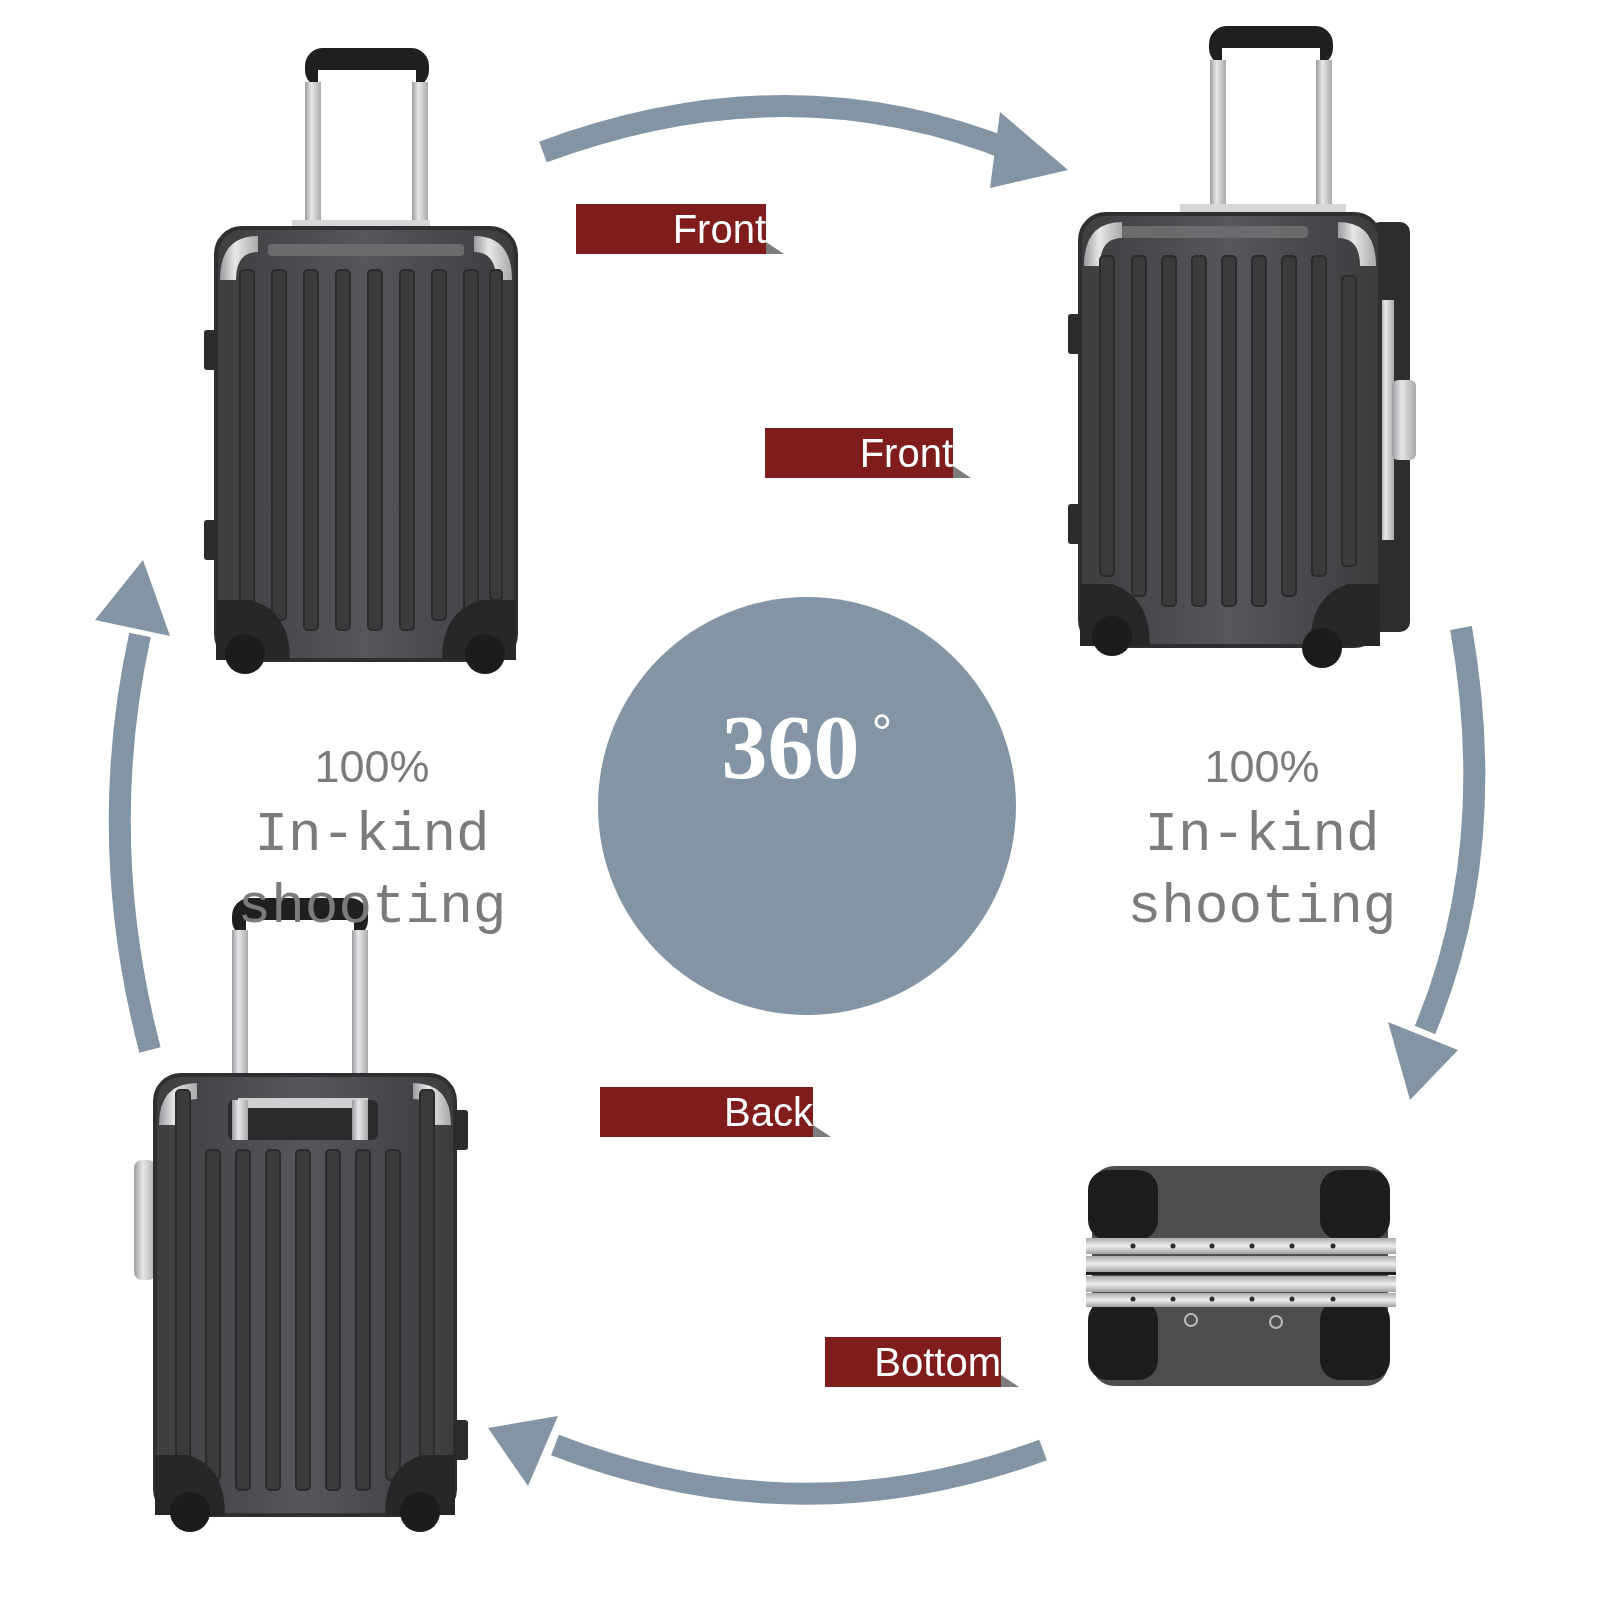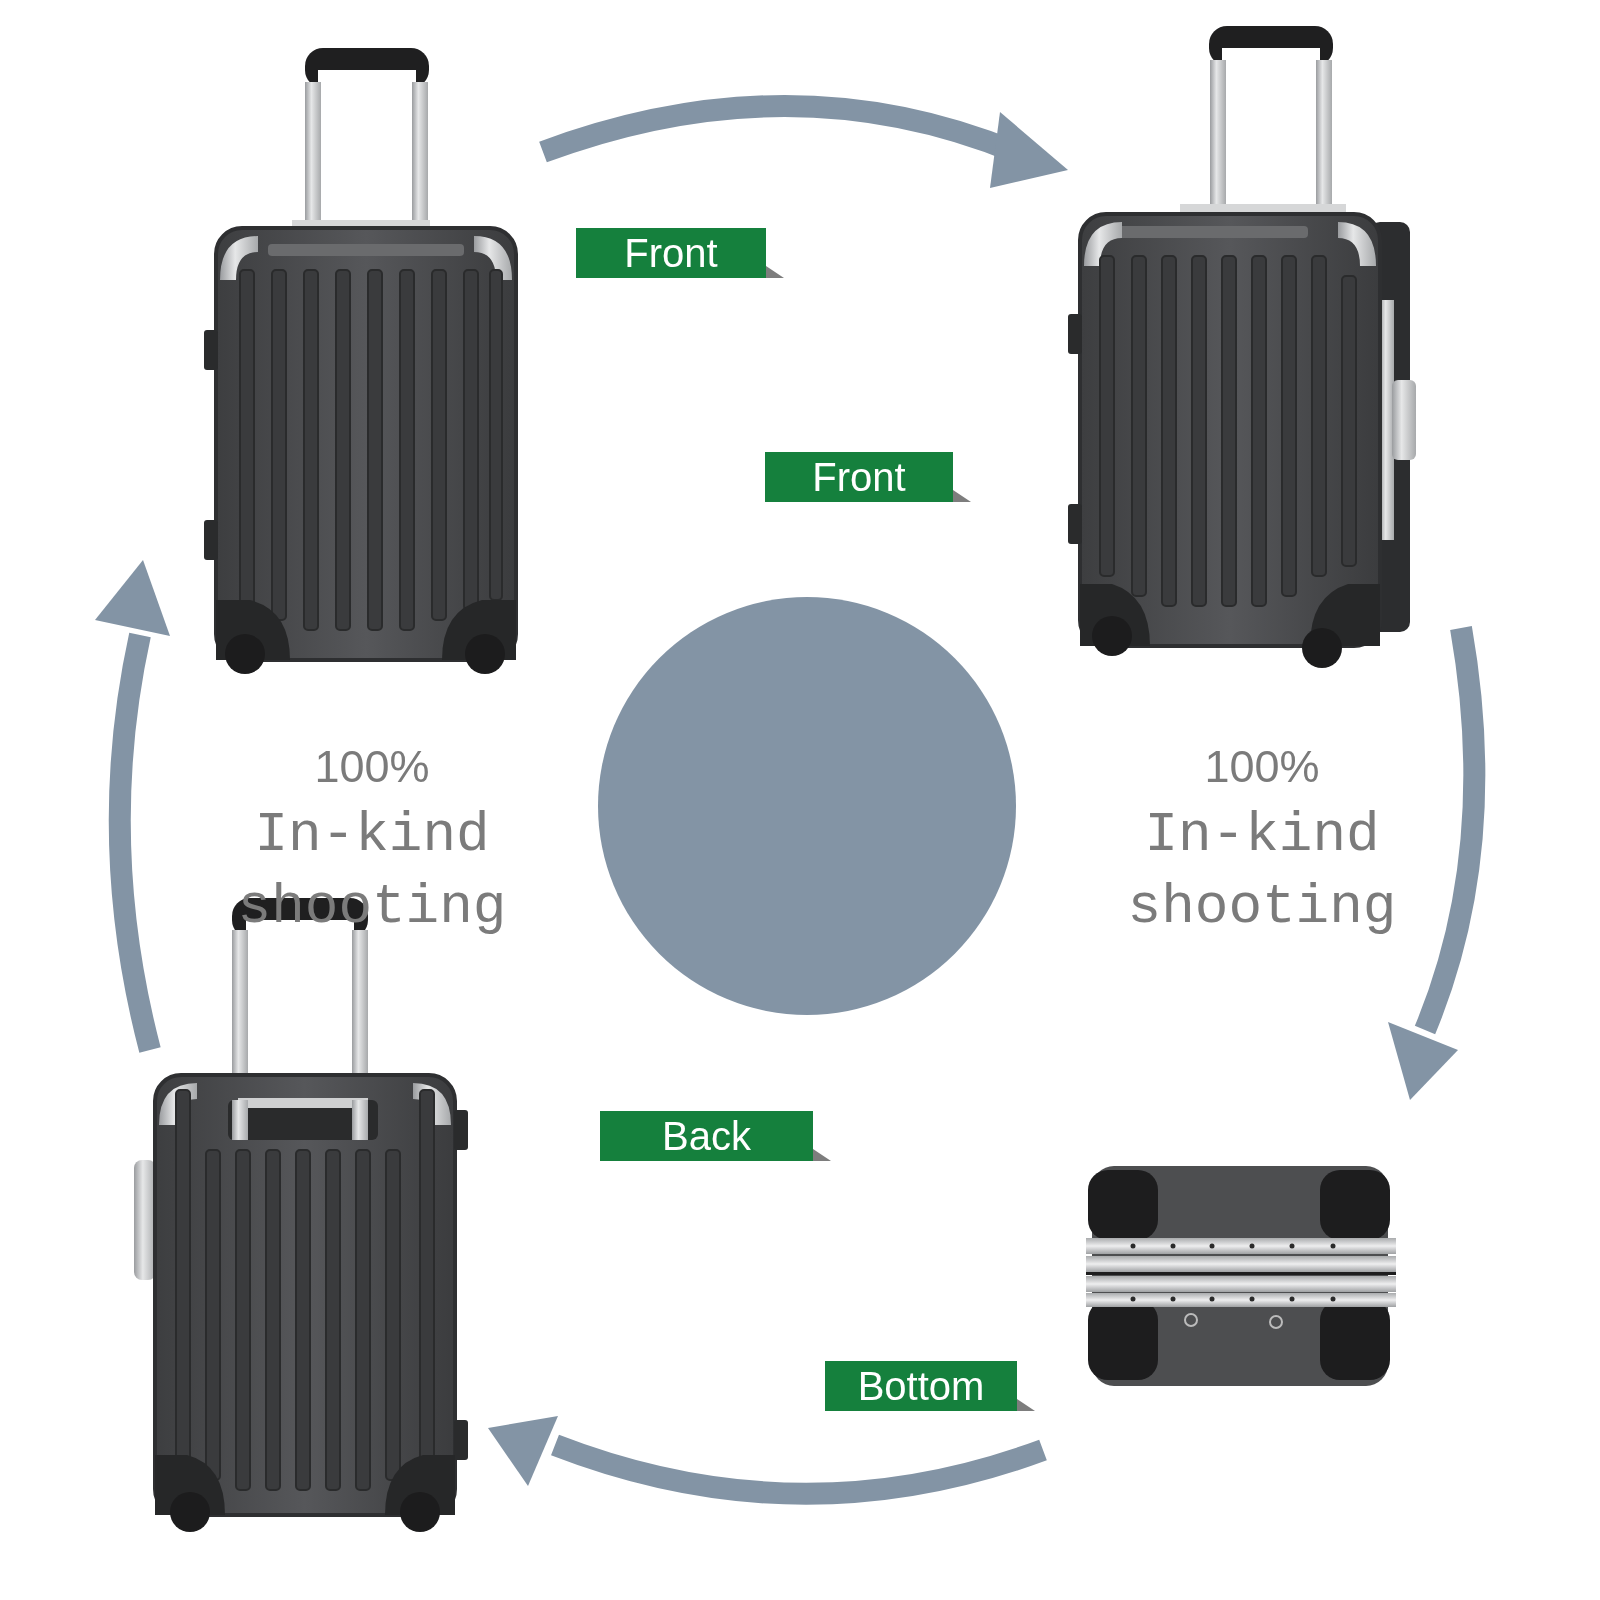--- a/index.html
+++ b/index.html
@@ -1,21 +1,21 @@
 <!DOCTYPE html>
 <html><head>
   <meta charset="utf-8">
   <style>
     html, body { margin: 0; padding: 0; background: #ffffff; }
     body { width: 1600px; height: 1600px; position: relative; overflow: hidden; font-family: "Liberation Sans", sans-serif; }
     .canvas { position: absolute; left: 0; top: 0; width: 1600px; height: 1600px; }
     .label-tag {
-      position: absolute; height: 50px; background: #15803d; color: #ffffff;
+      position: absolute; height: 50px; background: #7f1d1d; color: #ffffff;
       font-family: "Liberation Sans", sans-serif; font-size: 40px; line-height: 50px;
-      text-align: center; box-sizing: border-box; margin-top: 24px;
+      text-align: right; box-sizing: border-box;
     }
     .label-tag .fold {
       position: absolute; right: -18px; bottom: 0; width: 0; height: 0;
       border-left: 18px solid #7d7d7d; border-top: 12px solid transparent;
     }
     .claim {
       position: absolute; width: 440px; text-align: center; color: #7b7b7b;
       font-family: "Liberation Sans", sans-serif;
     }
     .claim .pct { font-size: 45px; line-height: 64px; display: block; }
@@ -214,28 +214,31 @@
   <span class="fold"></span>
 </div>
 <div class="label-tag" style="left:765px; top:428px; width:188px;">
   <span>Front</span>
   <span class="fold"></span>
 </div>
 <div class="label-tag" style="left:600px; top:1087px; width:213px;">
   <span>Back</span>
   <span class="fold"></span>
 </div>
-<div class="label-tag" style="left:825px; top:1337px; width:192px;">
+<div class="label-tag" style="left:825px; top:1337px; width:176px;">
   <span>Bottom</span>
   <span class="fold"></span>
 </div>
 
 <div class="claim" style="left:152px; top:735px;">
   <span class="pct">100%</span>
   <span class="desc">In-kind shooting</span>
 </div>
 <div class="claim" style="left:1042px; top:735px;">
   <span class="pct">100%</span>
   <span class="desc">In-kind shooting</span>
 </div>
 
 <div class="hub">
+  <div class="deg-num">
+    <span>360</span><span class="deg">°</span>
+  </div>
 </div>
 
 </body></html>

